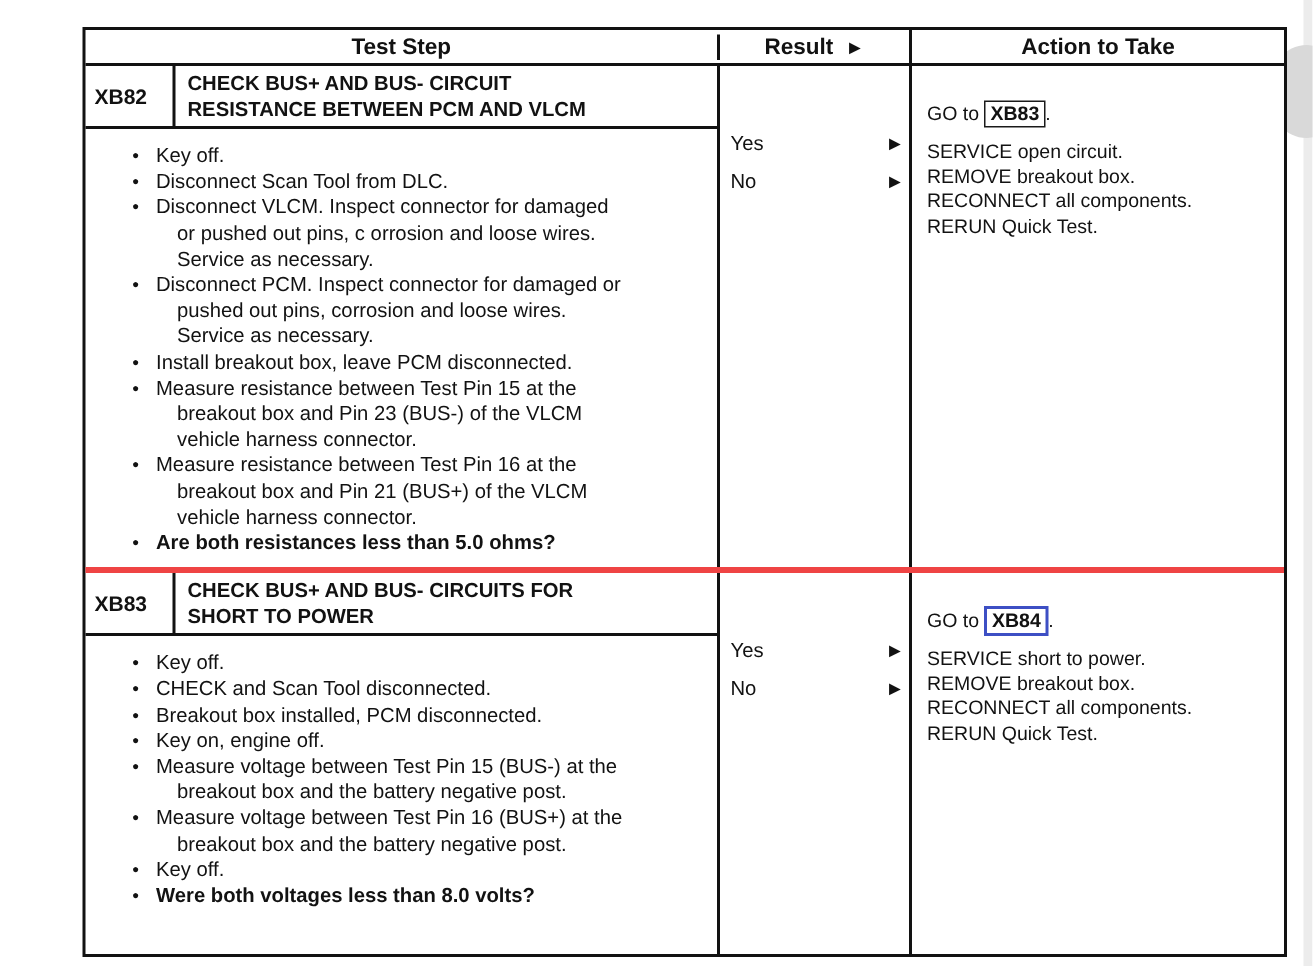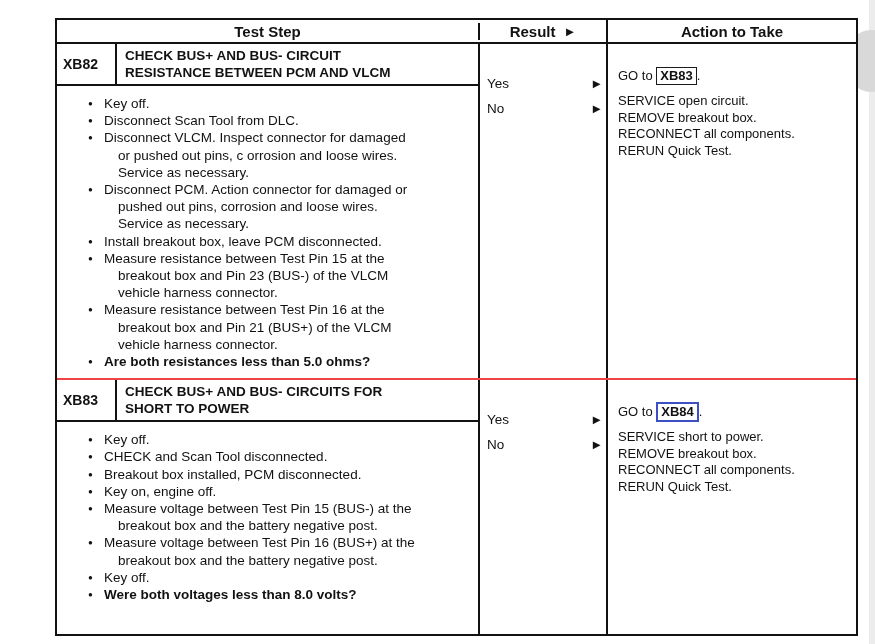--- a/index.html
+++ b/index.html
@@ -25,39 +25,39 @@
     font-weight:bold;font-size:15px;
   }
   .c-step{border-right:2px solid #121212;}
   .c-result{border-right:2px solid #121212;}
   .th-step{text-align:center;}
   .th-result{display:flex;align-items:center;justify-content:center;gap:8px;border-right:2px solid #121212;height:100%;}
   .th-action{text-align:center;}
   .trow{
     display:grid;grid-template-columns:423px 128px 1fr;
   }
-  .trow.first{border-bottom:2px solid #ef4444;min-height:330px;}
+  .trow.first{border-bottom:4px solid #ef4444;min-height:330px;}
   .trow.second{min-height:254px;}
   .sub{
     display:flex;border-bottom:2px solid #121212;
   }
   .test-id{
     width:48px;border-right:2px solid #121212;font-weight:bold;
     font-size:14px;display:flex;align-items:center;padding:2px 4px 2px 6px;
   }
   .test-title{
     font-weight:bold;font-size:13.5px;line-height:17px;
     padding:3px 8px;max-width:300px;
   }
   .steps{padding:9px 6px 8px 31px;font-size:13.5px;line-height:17.2px;}
   .step{display:flex;}
   .bullet{width:16px;font-size:8px;line-height:17.2px;flex:none;}
   .step-text{max-width:302px;padding-left:14px;text-indent:-14px;}
   .step.bold .step-text{font-weight:bold;}
-  .c-result{font-size:13.5px;padding-top:32px;}
+  .c-result{font-size:13.5px;padding-top:44px;}
   .res-line{
     display:flex;justify-content:space-between;align-items:flex-start;
     padding:0 3px 0 7px;height:25px;
   }
   .arrow{font-size:13px;line-height:15px;}
   .c-action{font-size:13px;line-height:16.5px;padding:24px 8px 0 10px;}
   .slot1{min-height:25px;}
   .boxed{
     border:1.5px solid var(--ref_box,#121212);
     padding:0 3px 1px 3px;font-weight:bold;
@@ -98,21 +98,21 @@
         <div class="step">
             <span class="bullet">●</span>
             <span class="step-text">Disconnect Scan Tool from DLC.</span>
           </div>
         <div class="step">
             <span class="bullet">●</span>
             <span class="step-text">Disconnect VLCM. Inspect connector for damaged or pushed out pins, c orrosion and loose wires. Service as necessary.</span>
           </div>
         <div class="step">
             <span class="bullet">●</span>
-            <span class="step-text">Disconnect PCM. Action connector for damaged or pushed out pins, corrosion and loose wires. Service as necessary.</span>
+            <span class="step-text">Disconnect PCM. Inspect connector for damaged or pushed out pins, corrosion and loose wires. Service as necessary.</span>
           </div>
         <div class="step">
             <span class="bullet">●</span>
             <span class="step-text">Install breakout box, leave PCM disconnected.</span>
           </div>
         <div class="step">
             <span class="bullet">●</span>
             <span class="step-text">Measure resistance between Test Pin 15 at the breakout box and Pin 23 (BUS-) of the VLCM vehicle harness connector.</span>
           </div>
         <div class="step">

